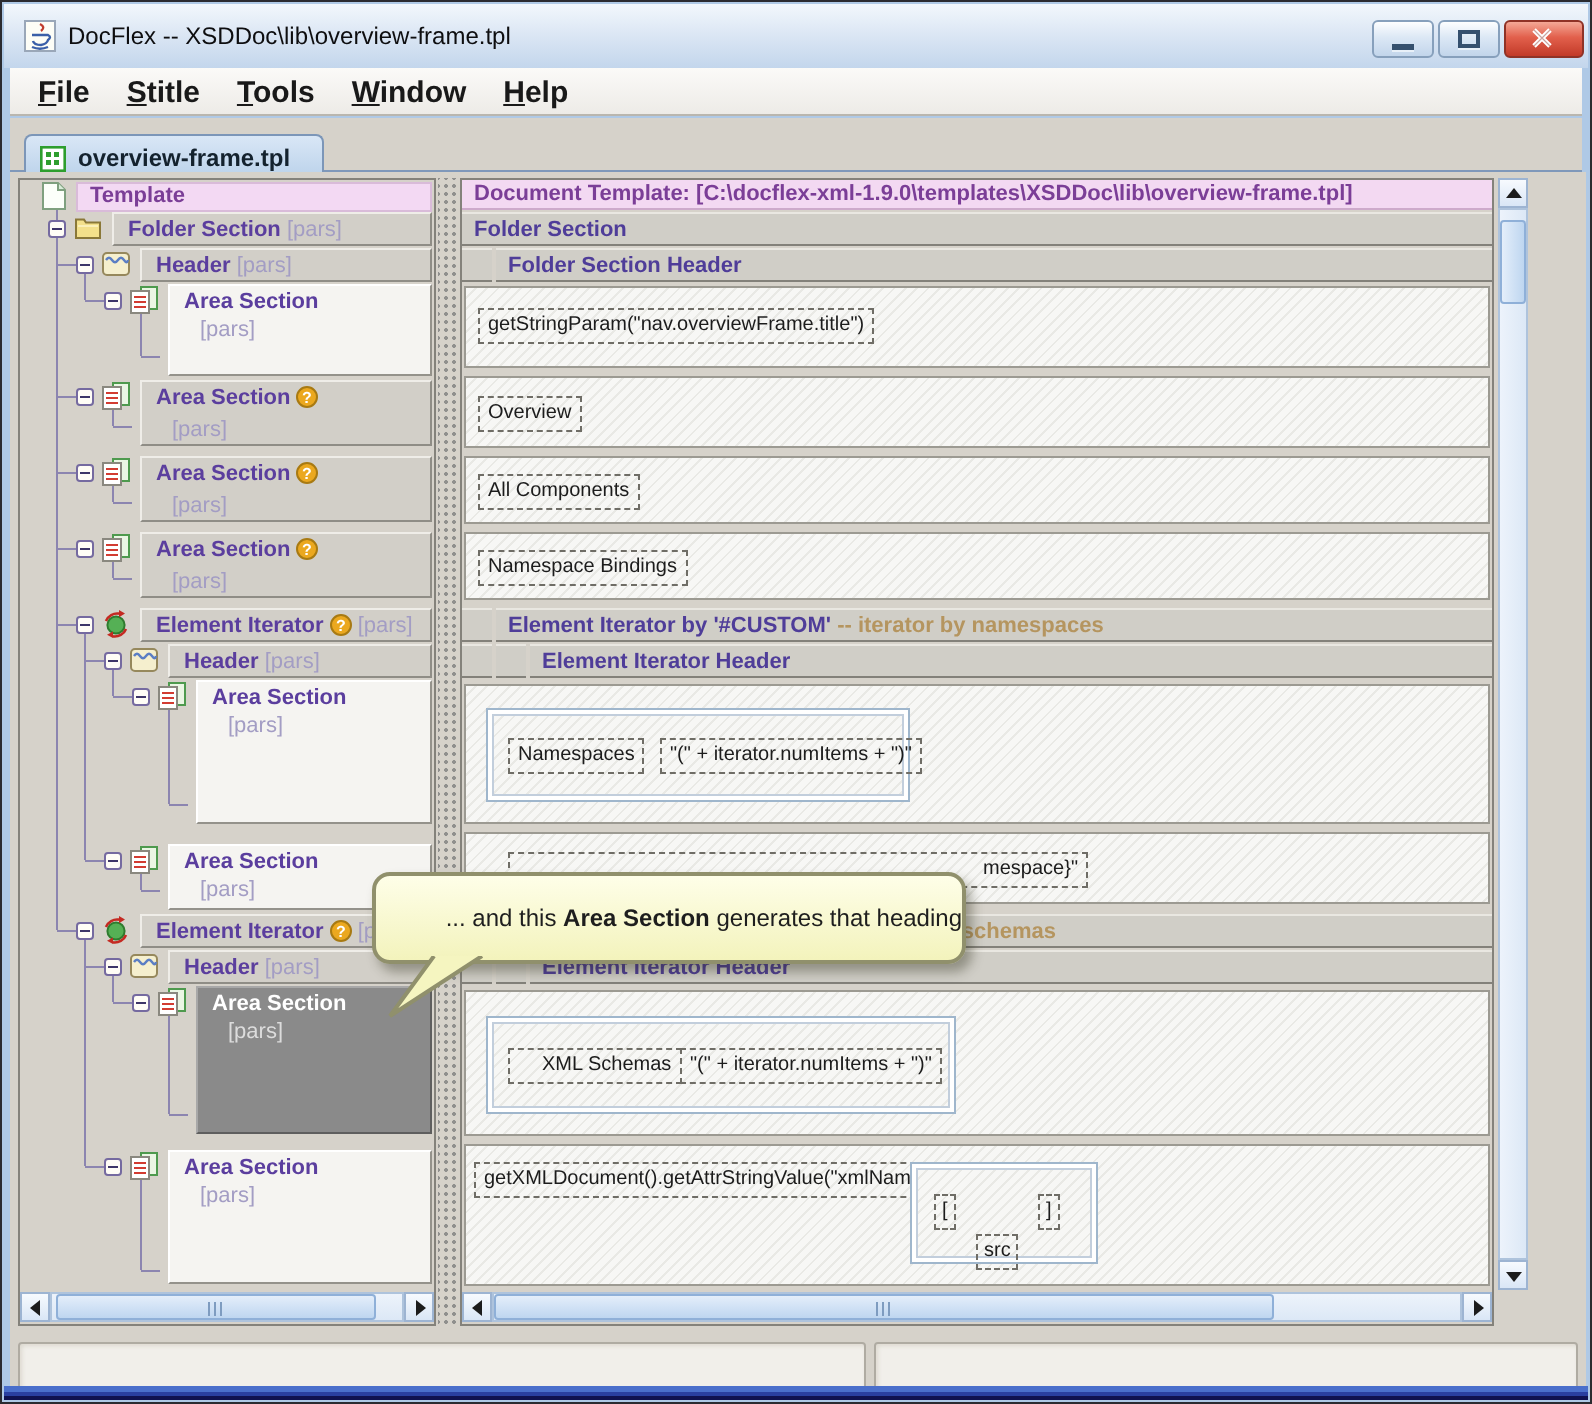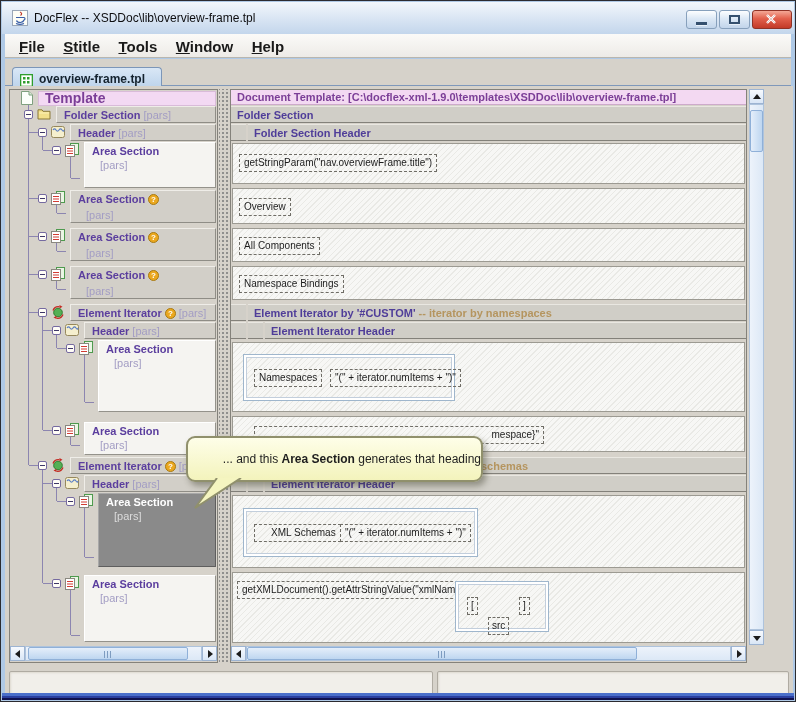--- a/index.html
+++ b/index.html
@@ -27,21 +27,21 @@
   .tab{position:absolute;left:7px;bottom:0;height:19px;width:150px;background:linear-gradient(#D9E7F6,#BFD5EC);
        border:1px solid #7C96B8;border-bottom:none;border-radius:4px 4px 0 0;}
   .tab-label{position:absolute;left:26px;top:4px;font-size:12px;font-weight:bold;color:#14222E;}
   .tab-icon{position:absolute;left:7px;top:5px;}
   
   .client{position:absolute;left:4px;top:85px;width:788px;height:581px;background:#D6D2CA;}
   
   .treepanel{position:absolute;left:4px;top:3px;width:209px;height:574px;border:1px solid #84827B;background:#D6D2CA;overflow:hidden;}
   .treelines{position:absolute;left:0;top:0;pointer-events:none;}
   .rootrow{position:absolute;left:28px;top:1px;width:178px;height:15px;background:#F3D9F3;
-           border:1px solid #D9BBD9;font-size:14px;font-weight:bold;color:#7B3E97;padding:0 0 0 6px;line-height:13px;}
+           border:1px solid #D9BBD9;font-size:11px;font-weight:bold;color:#7B3E97;padding:0 0 0 6px;line-height:13px;}
   .ticon{position:absolute;width:14px;height:14px;}
   .exp{position:absolute;width:9px;height:9px;background:#FFFDF6;border:1px solid #756AA0;border-radius:2px;}
   .exp::after{content:"";position:absolute;left:1px;right:1px;top:3px;height:1px;background:#3E3668;}
   .tnode{position:absolute;font-size:11px;line-height:14px;padding:1px 2px 0 7px;overflow:hidden;white-space:nowrap;}
   .tnode .tlabel{font-weight:bold;color:#5B3E9E;}
   .tnode .tpars{color:#A39DC4;}
   .tnode.gray{background:#D2CFC8;border-top:1px solid #EFEDE8;border-left:1px solid #EFEDE8;border-bottom:1px solid #8F8D86;border-right:1px solid #8F8D86;}
   .tnode.white{background:#F5F4F1;border-top:1px solid #FFFFFF;border-left:1px solid #FFFFFF;border-bottom:1px solid #94928B;border-right:1px solid #94928B;}
   .tnode.dark{background:#8A8A8A;border-top:1px solid #A8A8A8;border-left:1px solid #A8A8A8;border-bottom:1px solid #5E5E5E;border-right:1px solid #5E5E5E;}
   .tnode.dark .tlabel{color:#FFFFFF;}

